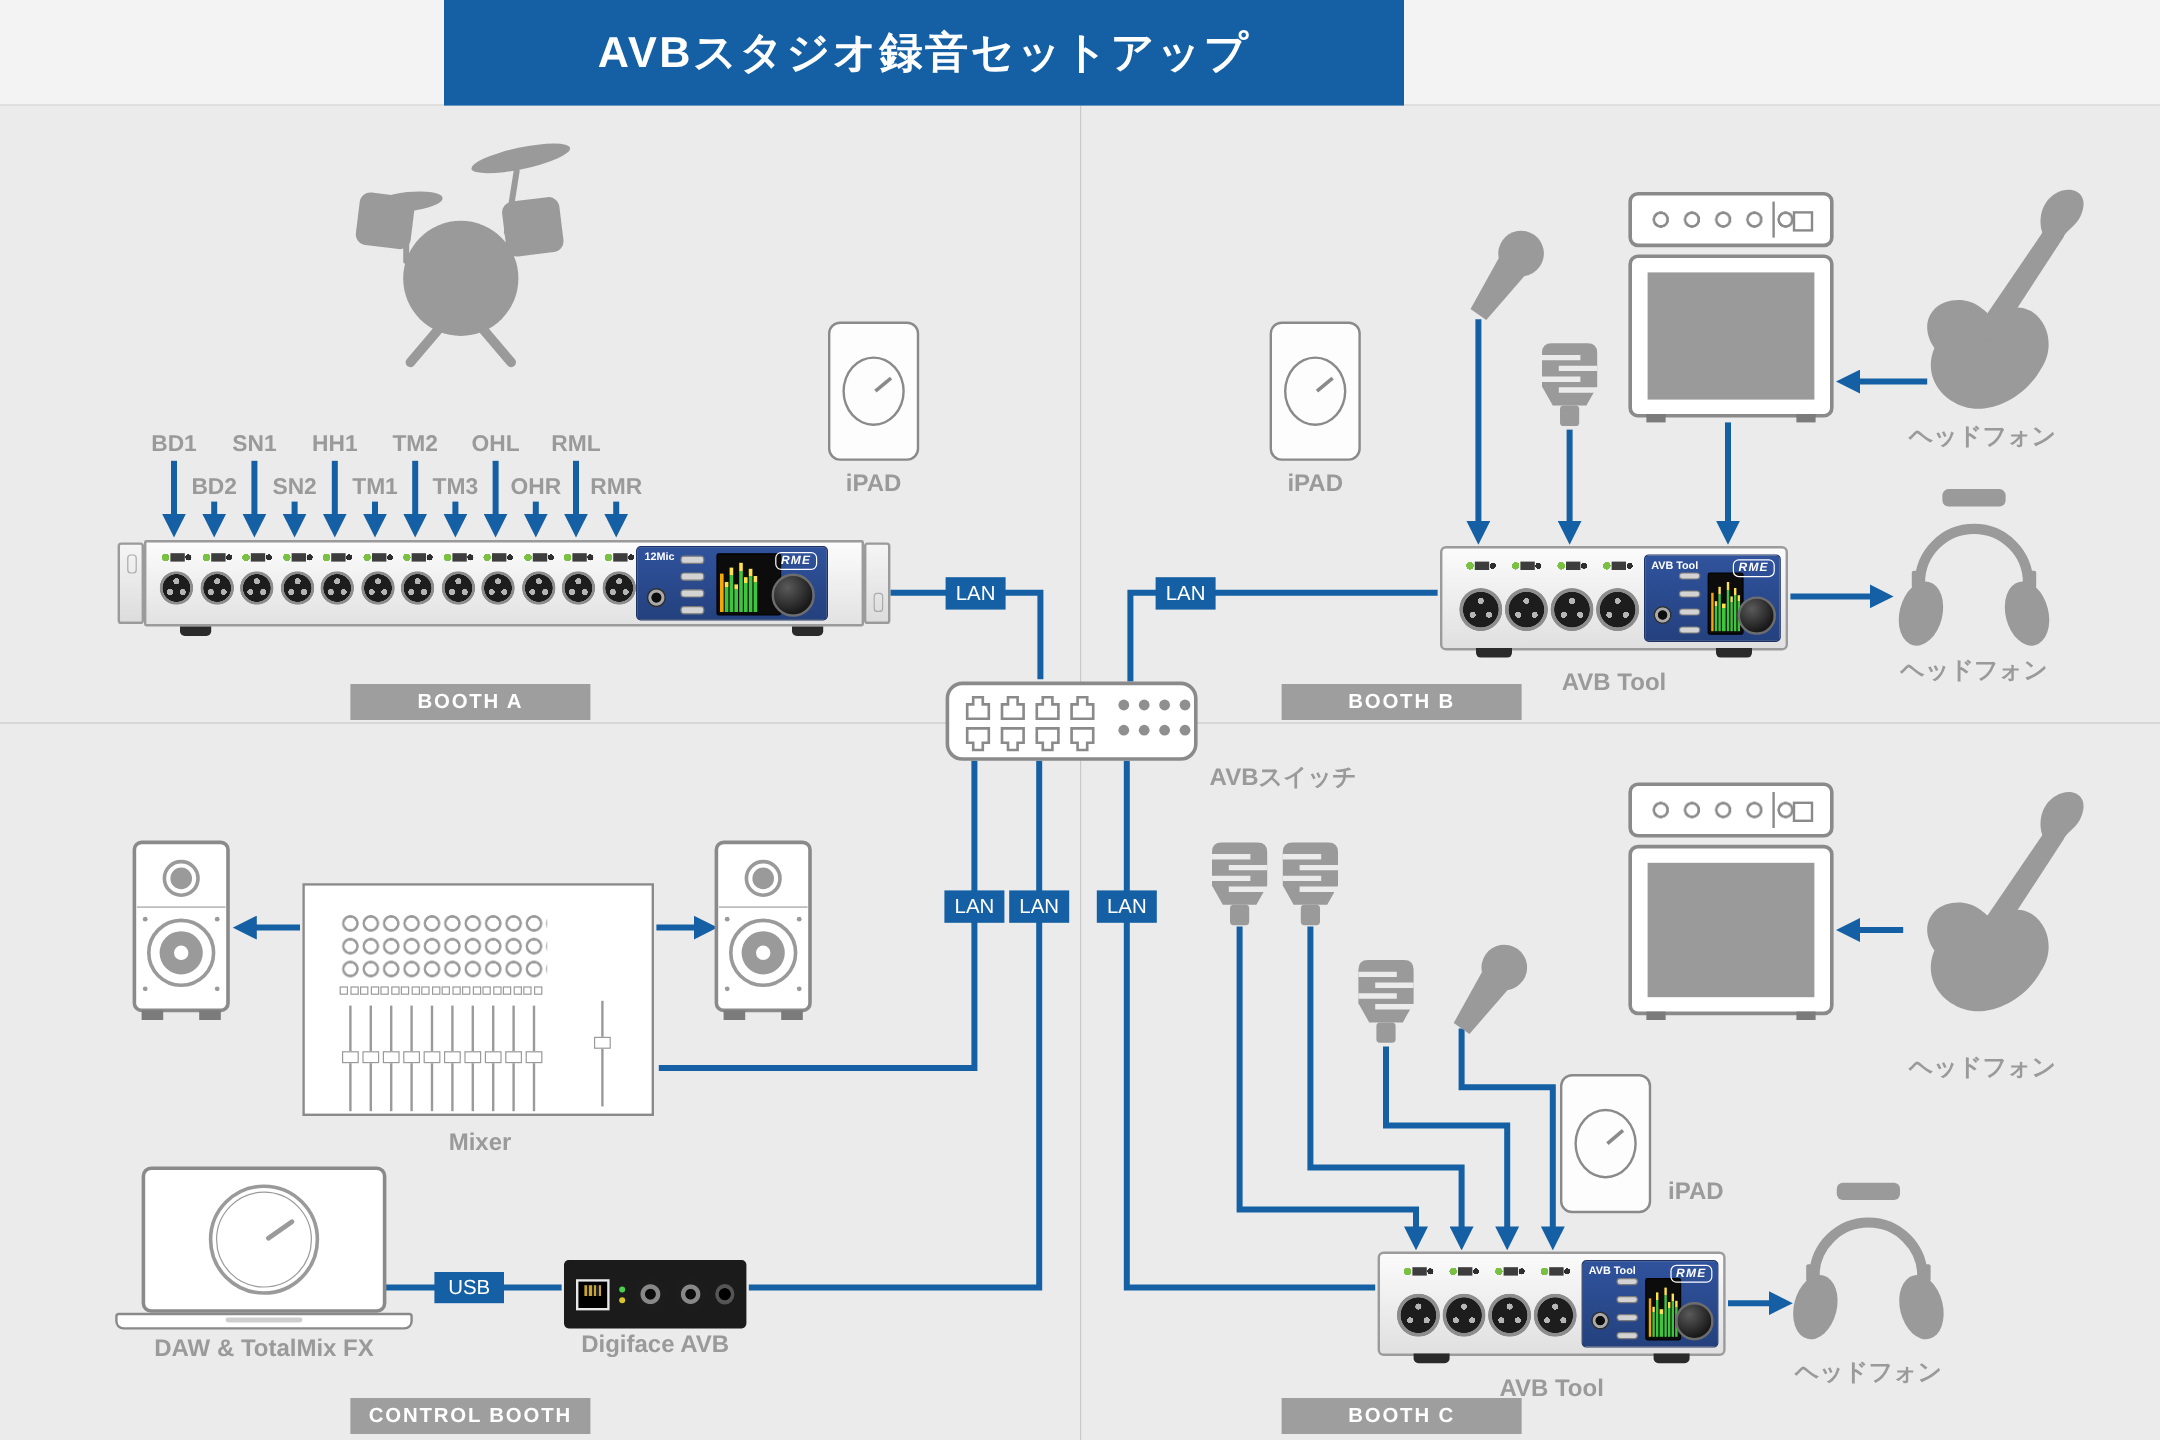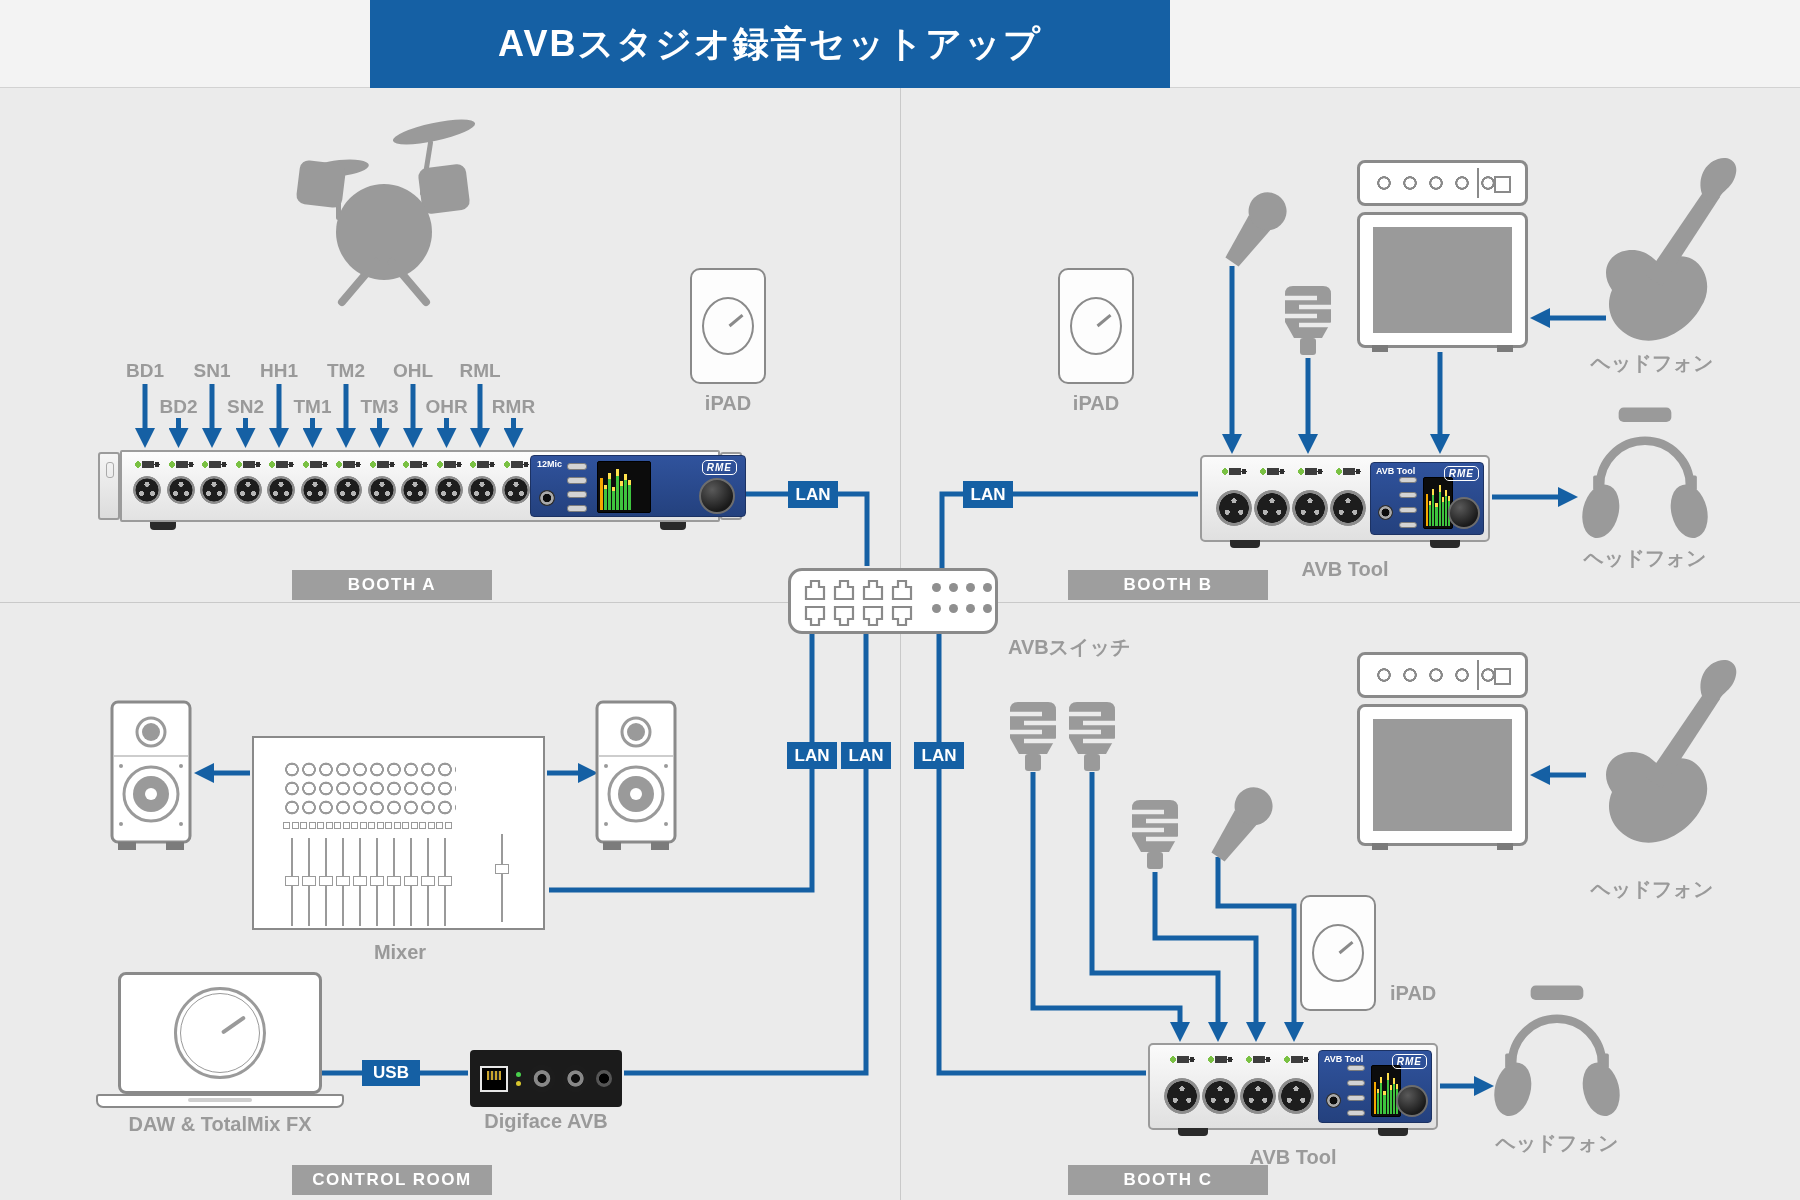--- a/index.html
+++ b/index.html
@@ -19,21 +19,21 @@
   
   .vline{left:900px;top:88px;width:1px;height:1112px;background:var(--line)}
   .hline{left:0;top:602px;width:1800px;height:1px;background:var(--line)}
   
   .booth-badge{width:200px;height:30px;background:var(--badgegray);color:#fff;font-weight:bold;font-size:17px;letter-spacing:1.5px;display:flex;align-items:center;justify-content:center}
   
   .cap{color:var(--sil);font-size:20px;text-align:center;font-weight:bold}
   .cap.left{text-align:left}
   .miclabel{position:absolute;width:64px;text-align:center;color:var(--sil);font-size:19px;font-weight:bold;z-index:3}
   
-  .io-badge{background:var(--accent);color:#fff;font-weight:bold;font-size:17px;display:flex;align-items:center;justify-content:center}
+  .io-badge{background:var(--accent);color:#fff;font-weight:normal;font-size:17px;display:flex;align-items:center;justify-content:center}
   
   .rack{left:98px;top:450px;width:644px;height:72px}
   .ear{position:absolute;width:22px;top:2px;bottom:2px;background:linear-gradient(#f5f5f5,#dcdcdc);border:2px solid var(--devborder);border-radius:3px}
   .ear::after{content:'';position:absolute;left:6px;top:8px;width:6px;height:14px;border:1.5px solid #aaa;border-radius:3px}
   .ear.l{left:0}.ear.r{right:0}.ear.r::after{top:auto;bottom:8px}
   .panelface{position:absolute;left:22px;top:0;width:600px;height:72px;background:linear-gradient(#fcfcfc,#e2e2e2);border:2px solid var(--devborder);border-radius:2px}
   .foot{position:absolute;height:8px;background:#2a2a2a;border-radius:0 0 4px 4px;bottom:-8px}
   
   .xlr{position:absolute;border-radius:50%;
     background:
@@ -249,21 +249,21 @@
     <div class="miclabel" style="left: 381px; top: 360px;">OHL</div>
     <div class="miclabel" style="left: 414.5px; top: 396px;">OHR</div>
     <div class="miclabel" style="left: 448px; top: 360px;">RML</div>
     <div class="miclabel" style="left: 481.5px; top: 396px;">RMR</div>
   </div>
 
 <div class="abs layer2 rack">
   <div class="ear l"></div>
   <div class="ear r"></div>
   <div class="panelface" id="micpanel">
-    <div class="bluepanel" style="left:408px;top:3px;width:216px;height:62px">
+    <div class="bluepanel" style="left:408px;top:3px;width:160px;height:62px">
       <div class="devlabel" style="left:6px;top:3px">12Mic</div>
       <div class="jack" style="left:8px;top:34px;width:16px;height:16px"></div>
       <div class="pill" style="left:36px;top:7px;width:20px;height:7px"></div>
       <div class="pill" style="left:36px;top:21px;width:20px;height:7px"></div>
       <div class="pill" style="left:36px;top:35px;width:20px;height:7px"></div>
       <div class="pill" style="left:36px;top:49px;width:20px;height:7px"></div>
       <div class="meter" style="left:66px;top:5px;width:54px;height:52px">
           <div class="mbar o" style="height: 70%;"></div>
           <div class="mbar" style="height: 55%;"></div>
           <div class="mbar" style="height: 80%;"></div>
@@ -401,21 +401,21 @@
       </div>
       <div class="rme" style="right: 4px; top: 3px;">RME</div>
       <div class="dknob" style="right: 3px; top: 34px; width: 32px; height: 32px;"></div>
     </div>
     <div class="foot" style="left: 28px; width: 30px;"></div>
     <div class="foot" style="left: 228px; width: 30px;"></div>
   </div>
 <div class="abs layer2 cap" style="left:1245px;top:558px;width:200px">AVB Tool</div>
 <div class="abs layer2 cap" style="left:1545px;top:545px;width:200px">ヘッドフォン</div>
 
-<div class="abs layer2 booth-badge" style="left:292px;top:1165px">CONTROL ROOM</div>
+<div class="abs layer2 booth-badge" style="left:292px;top:1165px">CONTROL BOOTH</div>
 
 <div class="abs layer2 mixer" id="mixer">
   <div class="mixer-knobs"></div>
 <div class="msq" style="left: 29px;"></div>
     <div class="msq" style="left: 38px;"></div>
     <div class="ftrack" style="left: 37px; top: 100px; height: 88px;"></div>
     <div class="fhandle" style="left: 31px; top: 138px;"></div>
     <div class="msq" style="left: 46px;"></div>
     <div class="msq" style="left: 55px;"></div>
     <div class="ftrack" style="left: 54px; top: 100px; height: 88px;"></div>

